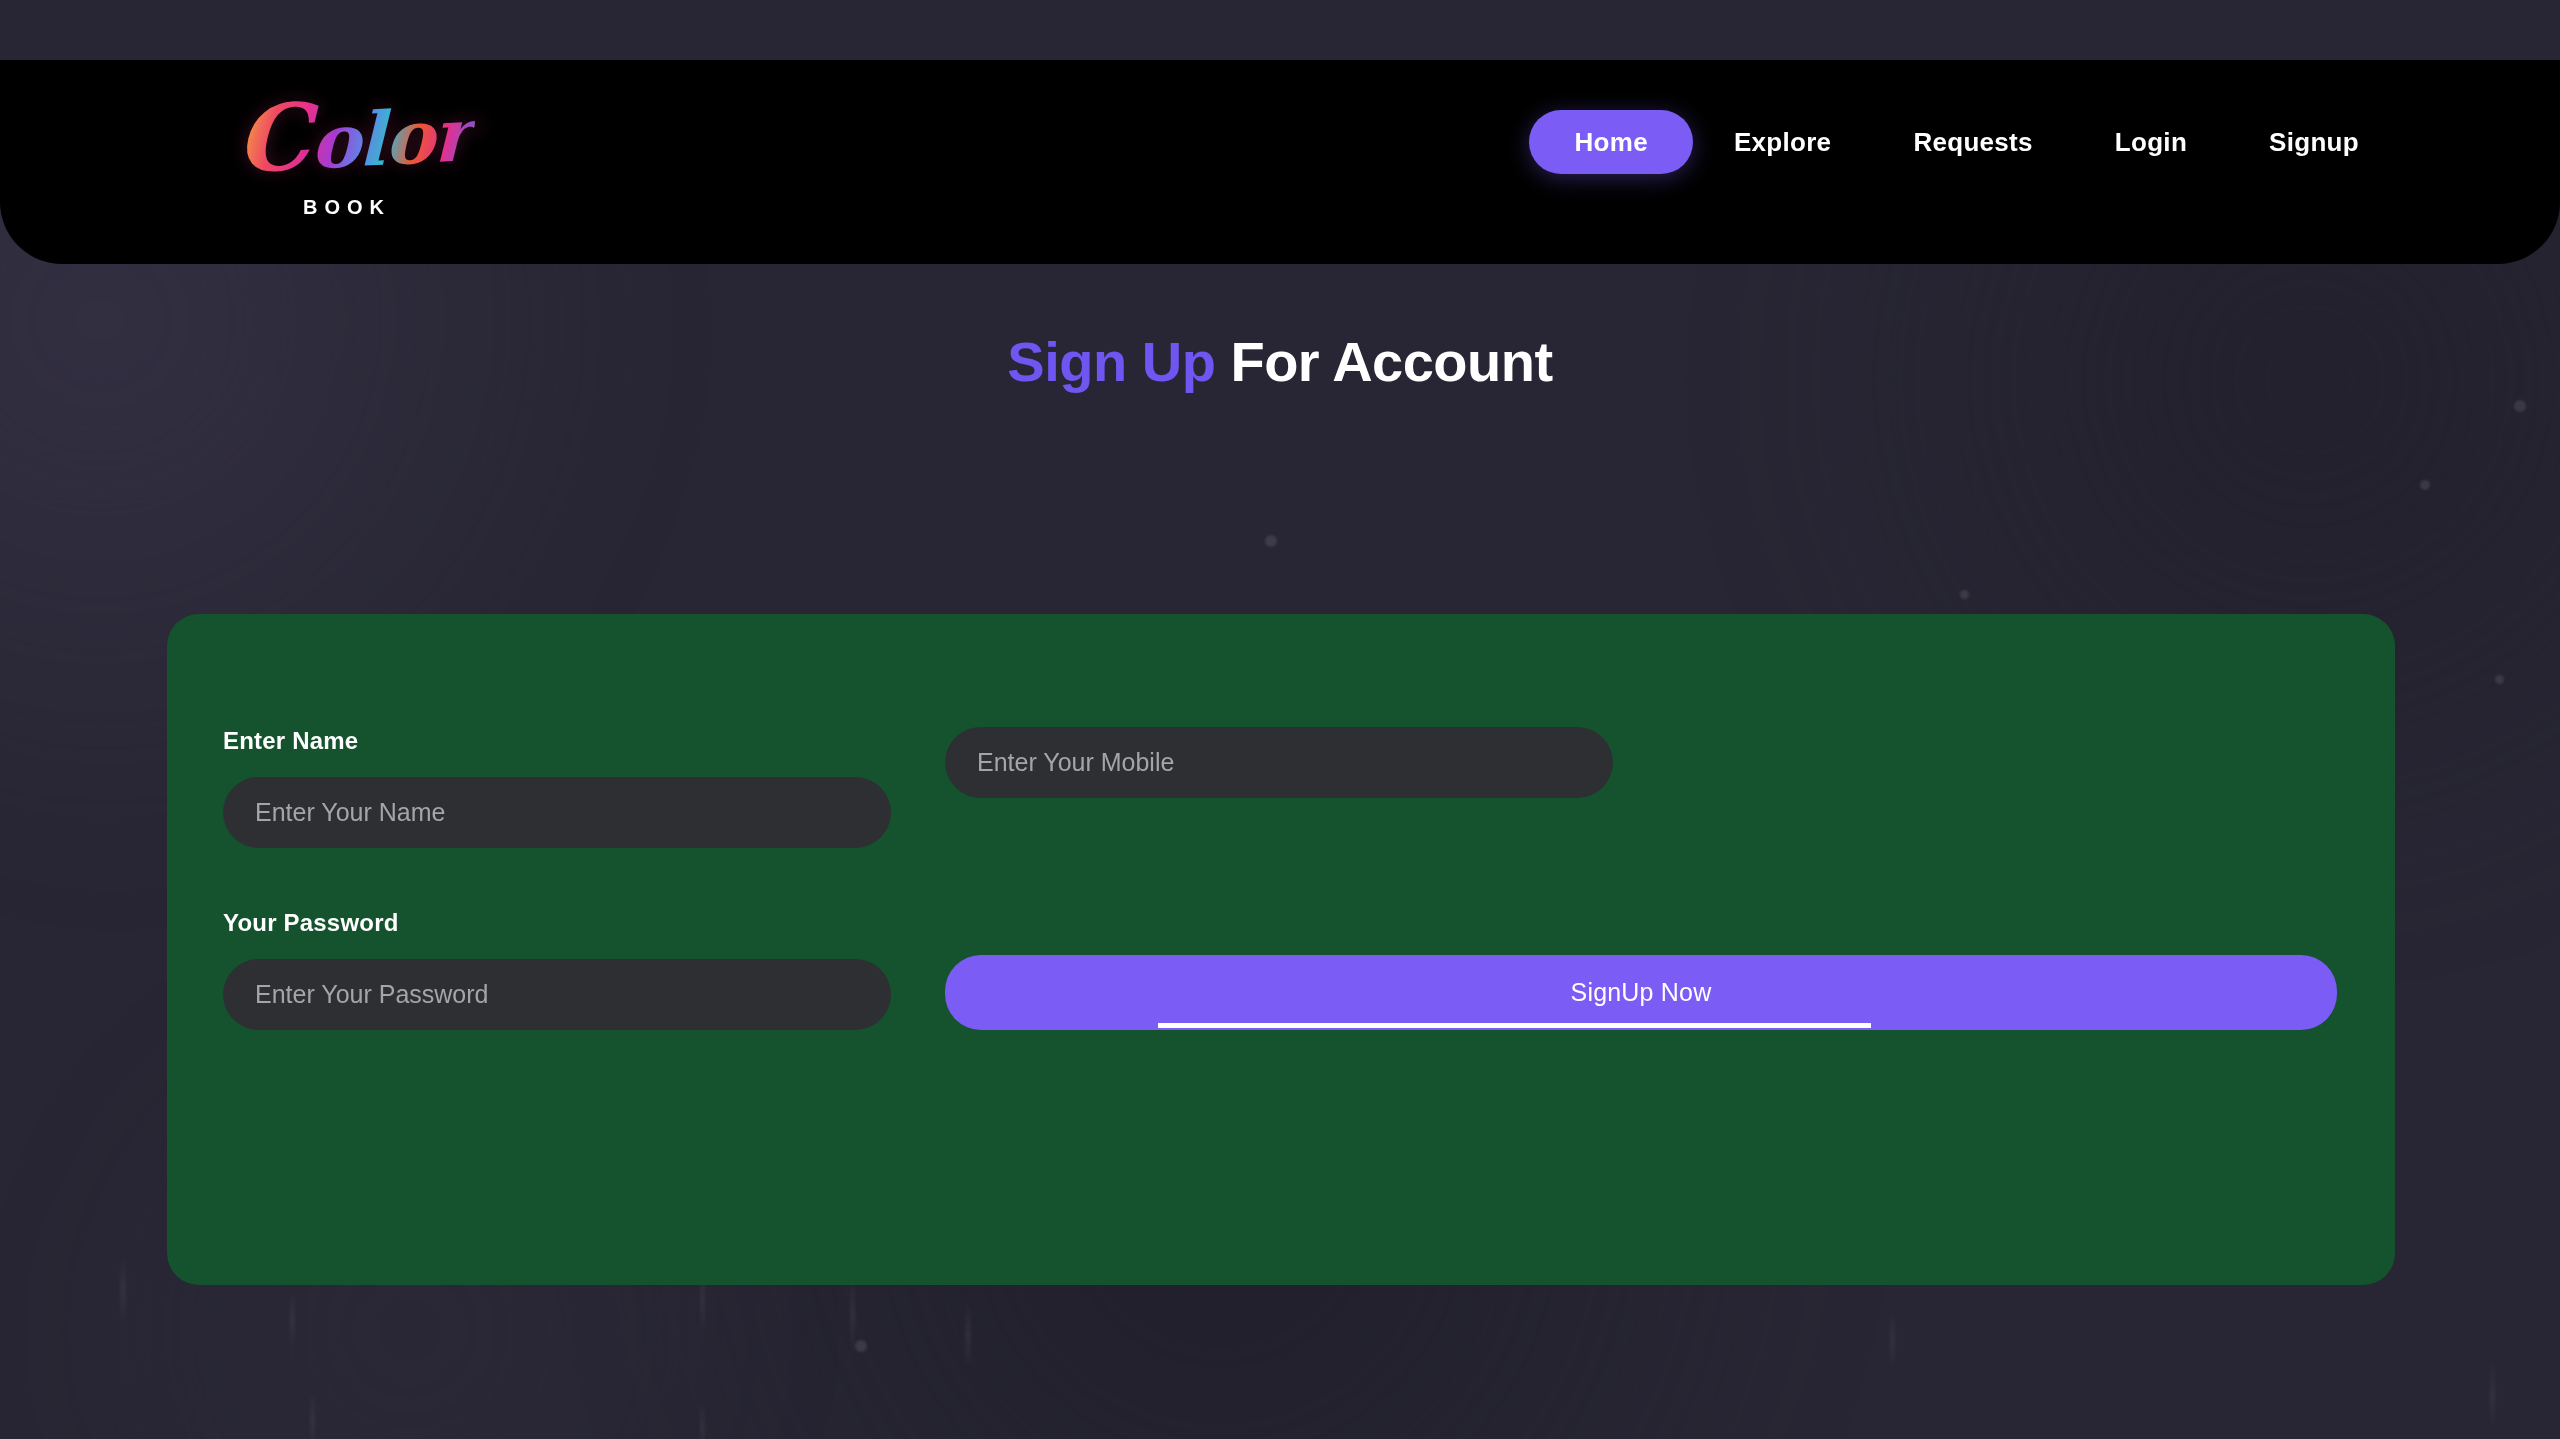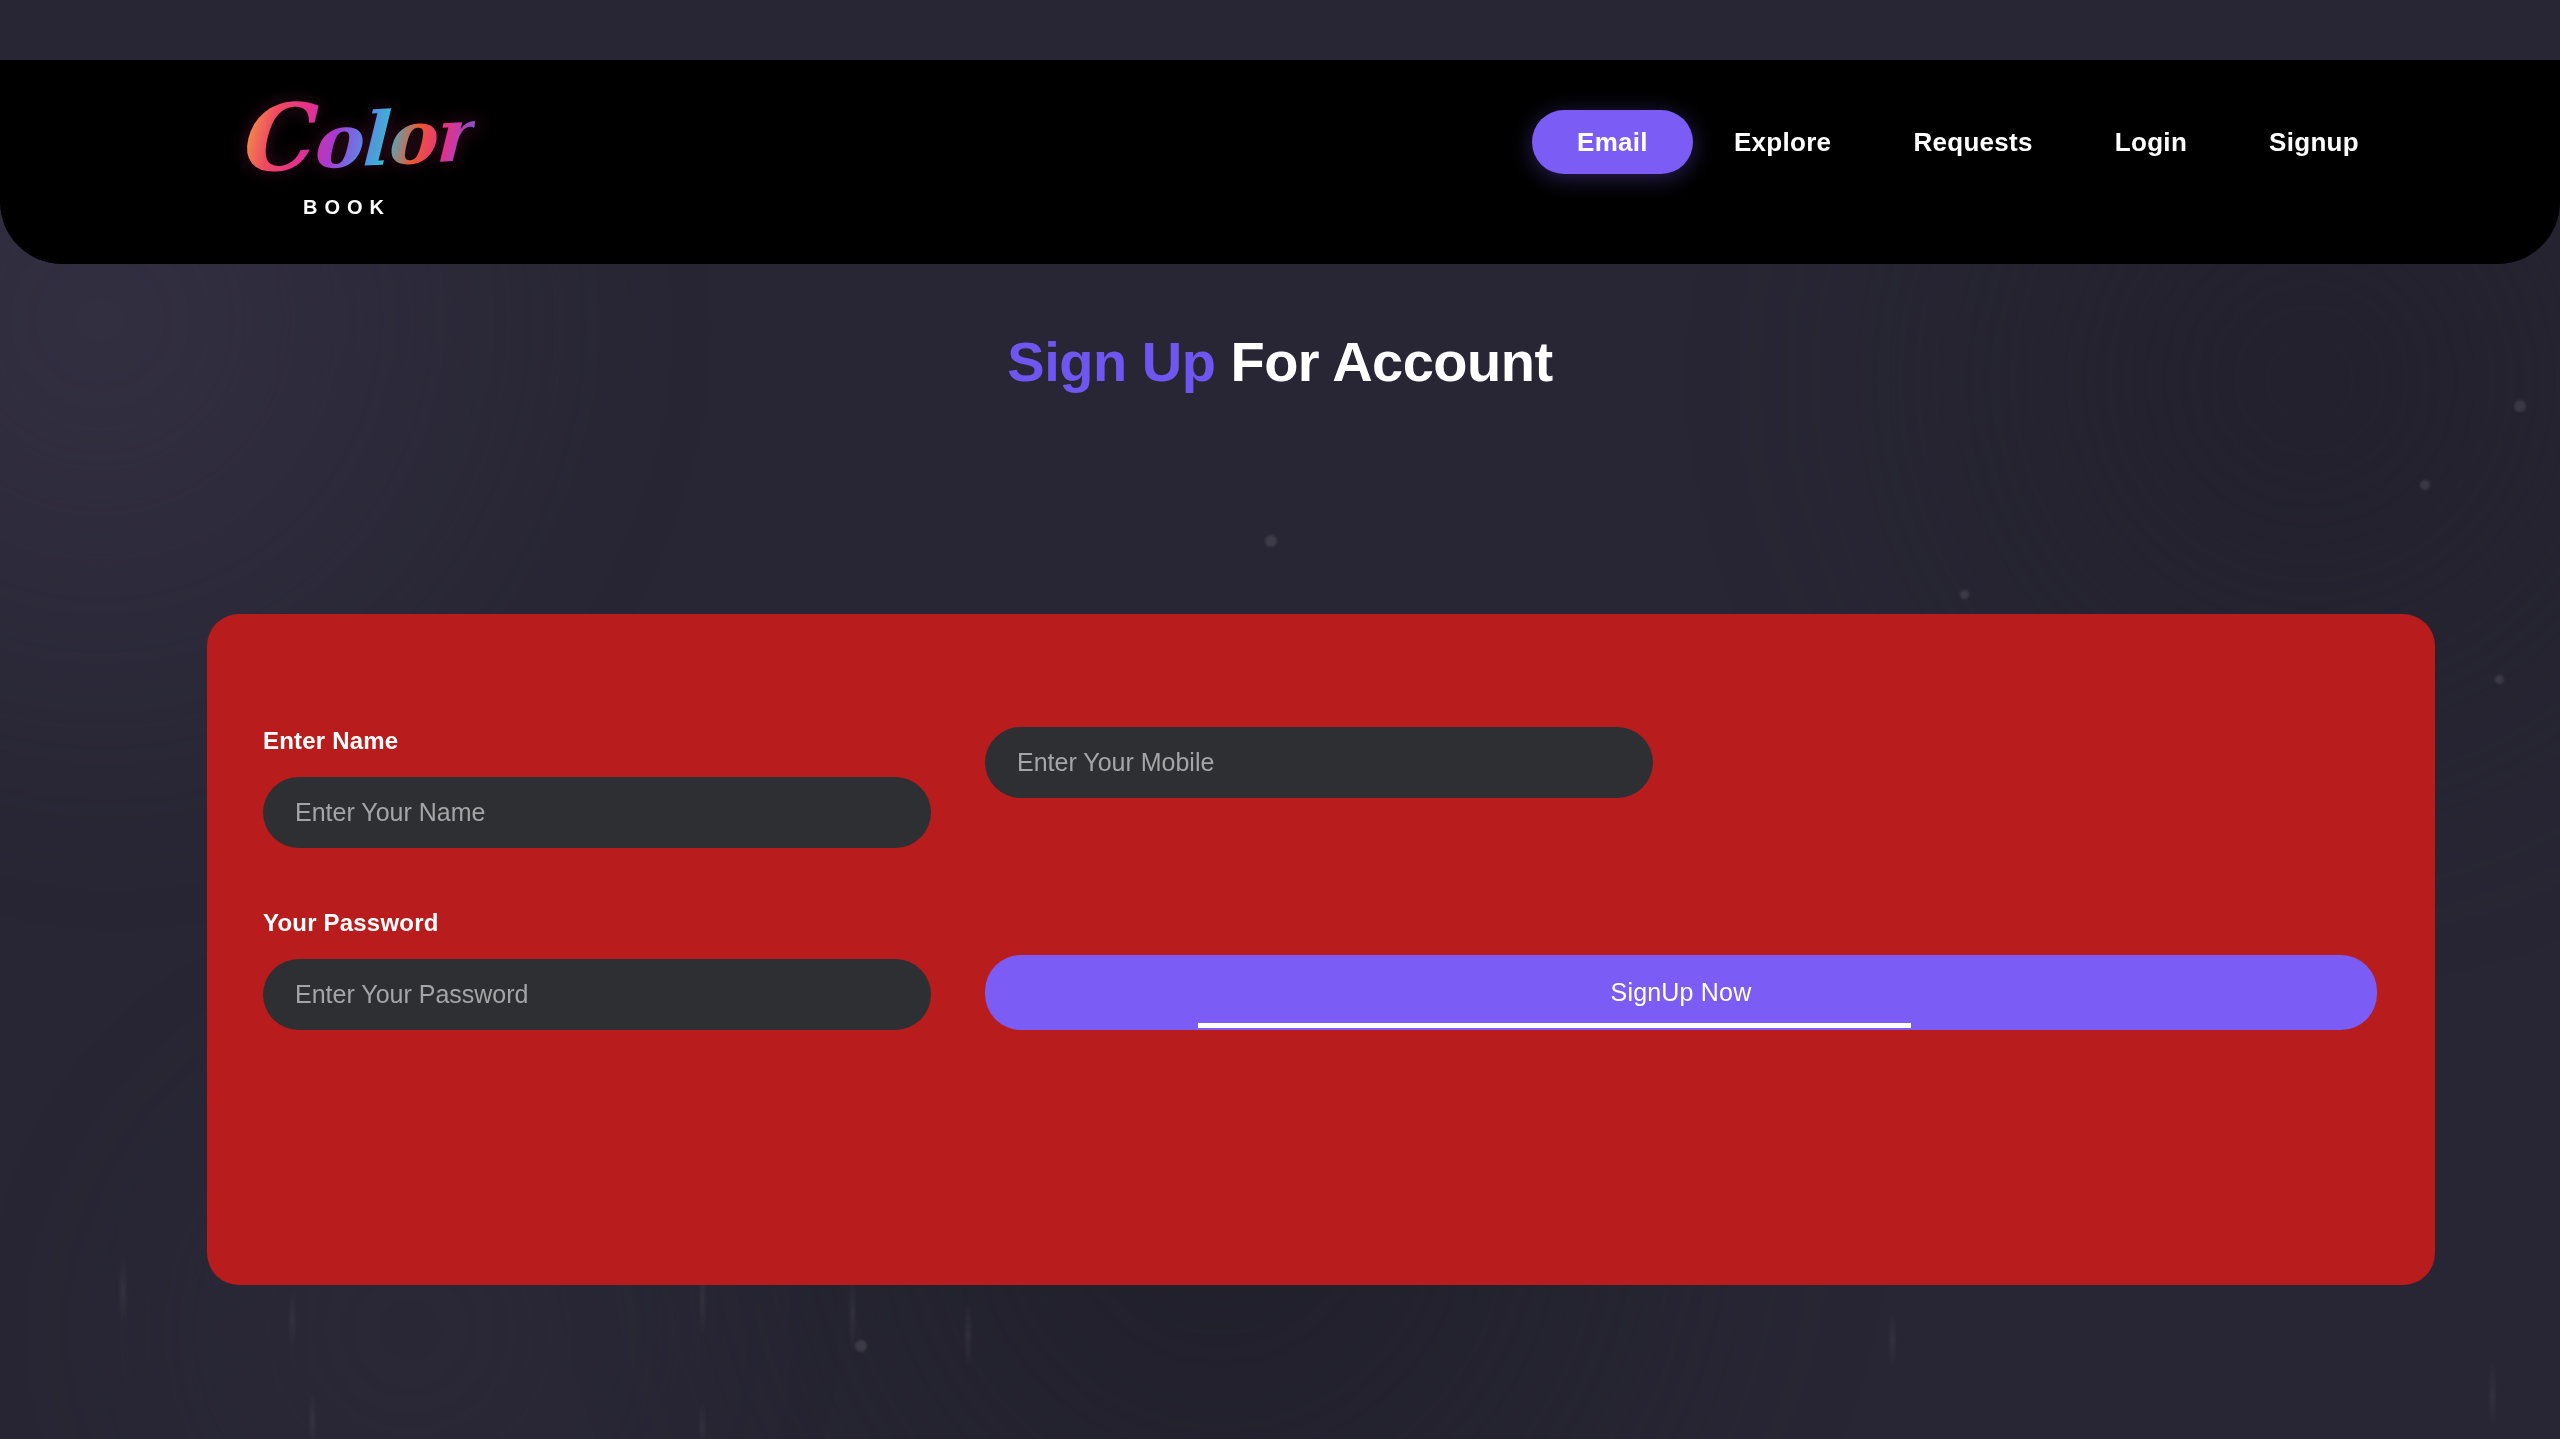--- a/index.html
+++ b/index.html
@@ -176,24 +176,23 @@
   }
   .page-title .accent { color: #6f56f0; }
 
   
   .card {
     position: absolute;
     left: 167px;
     top: 614px;
     width: 2228px;
     height: 671px;
-    background: #b91c1c;
+    background: #14532d;
     border-radius: 32px;
     z-index: 3;
-    margin-left: 40px;
   }
   .form-grid {
     position: absolute;
     left: 56px;
     top: 113px;
     width: 2114px;
     display: flex;
     flex-wrap: wrap;
     column-gap: 0px;
     row-gap: 0px;
@@ -300,21 +299,21 @@
 
   <div class="header">
     <div class="header-inner">
 
       <div class="logo">
         <div class="logo-script"><span class="cap">C</span><span>olor</span></div>
         <div class="logo-book">BOOK</div>
       </div>
 
       <nav class="nav">
-        <a class="nav-item active" href="#">Email</a>
+        <a class="nav-item active" href="#">Home</a>
         <a class="nav-item" href="#">Explore</a>
         <a class="nav-item" href="#">Requests</a>
         <a class="nav-item" href="#">Login</a>
         <a class="nav-item" href="#">Signup</a>
       </nav>
 
     </div>
   </div>
 
   <h1 class="page-title"><span class="accent">Sign Up</span><span> For Account</span></h1>

